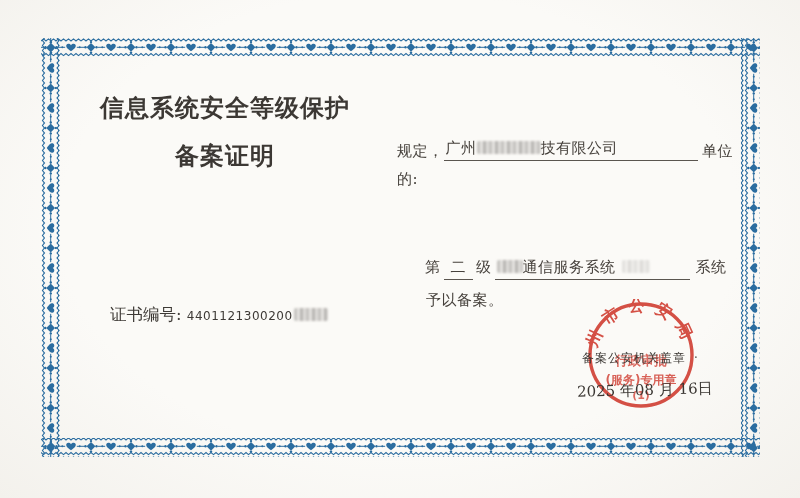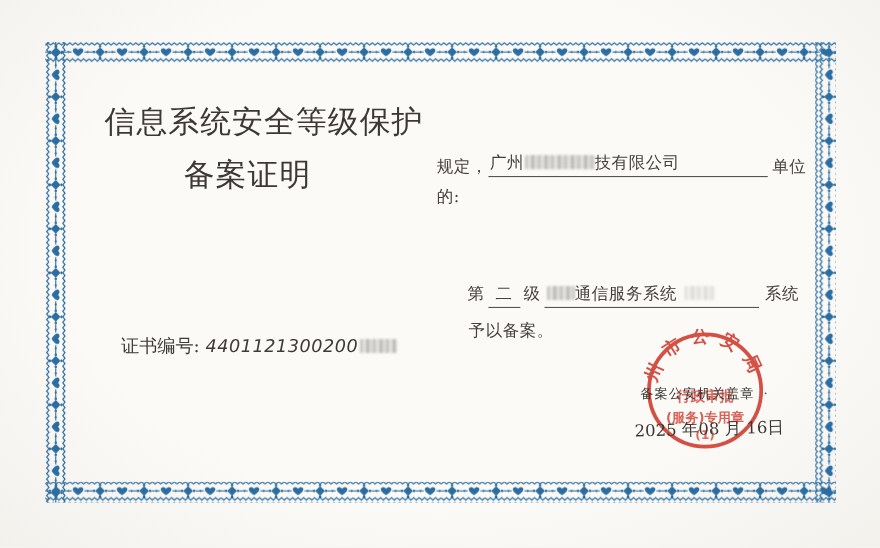--- a/index.html
+++ b/index.html
@@ -9,21 +9,21 @@
     font-family:"DejaVu Serif","Liberation Serif",serif;
   }
   .paper{
     position:relative;width:800px;height:498px;
     background:radial-gradient(ellipse at 50% 45%, #fbfaf7 60%, #f3f1ec 100%);
   }
   .border-svg{position:absolute;left:41px;top:38px;}
   .abs{position:absolute;white-space:nowrap;}
   .title{
     left:95px;width:260px;text-align:center;
-    font-size:28px;font-weight:400;letter-spacing:1px;color:#3c3834;
+    font-size:24px;font-weight:700;letter-spacing:1px;color:#3c3834;
   }
   .title1{top:92px;}
   .title2{top:140px;}
   .body-text{font-size:15px;color:#46413c;letter-spacing:0.5px;}
   .intro1{left:423px;top:110px;}
   .intro2{left:397px;top:139px;}
   .intro3{left:397px;top:170px;}
   .grade-line{left:425px;top:227px;margin-top:31px;}
   .filing{left:426px;top:291px;}
   .u-group{
@@ -36,21 +36,21 @@
     padding:0 7px 2px 7px;margin:0 3px;
   }
   .redacted{
     display:inline-block;height:13px;border-radius:2px;vertical-align:-1px;
     background:linear-gradient(90deg,#c6c4c1 0 3px,#e4e2df 3px 6px,#b9b7b4 6px 9px,#dddbd8 9px 12px);
     background-size:12px 100%;
     filter:blur(1.2px);
   }
   .redacted.faint{opacity:0.45;}
   .cert-line{left:110px;top:304px;font-size:16.5px;color:#3e3a36;}
-  .cert-num{font-size:16px;letter-spacing:0.5px;font-family:"DejaVu Sans","Liberation Sans",sans-serif;color:#3e3a36;font-style:italic;}
+  .cert-num{font-size:12px;letter-spacing:0.5px;font-family:"DejaVu Sans","Liberation Sans",sans-serif;color:#3e3a36;}
   .issuer{left:126px;top:363px;font-size:18px;letter-spacing:4px;color:#3c3834;font-weight:600;}
   .seal-caption{left:582px;top:350px;font-size:12px;letter-spacing:1px;color:#3b3733;}
   .caption-dot{margin-left:8px;color:#55504a;}
   .date-line{left:577px;top:381px;font-size:15px;color:#3b3733;transform:rotate(-1.5deg);}
   .seal-svg{position:absolute;left:585px;top:299px;opacity:0.88;}
 </style>
 </head>
 <body>
 
 <div class="paper">

